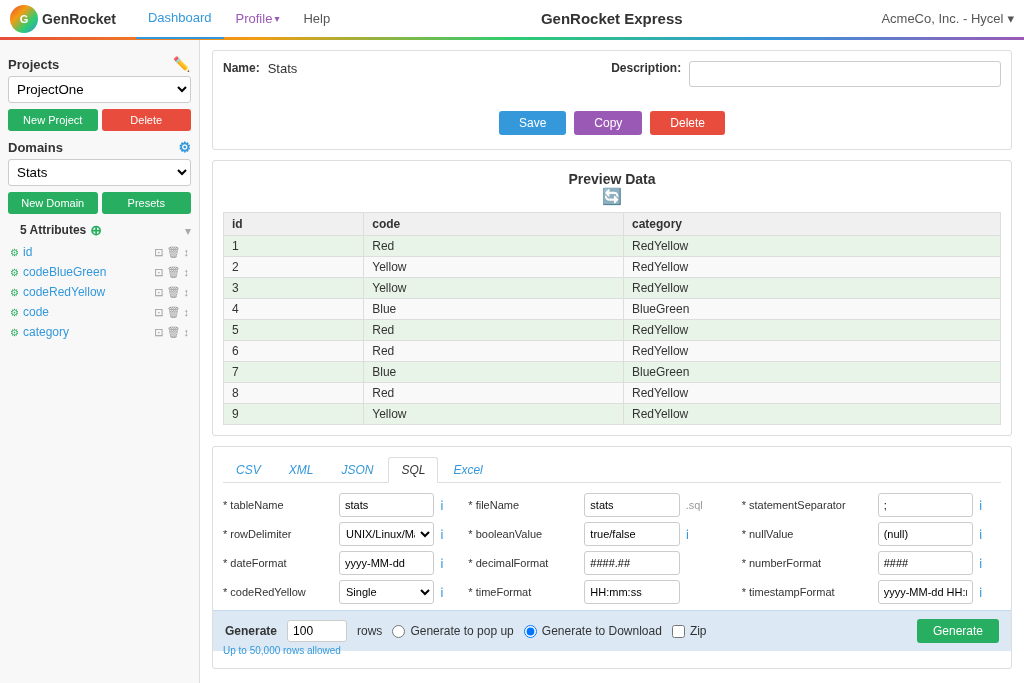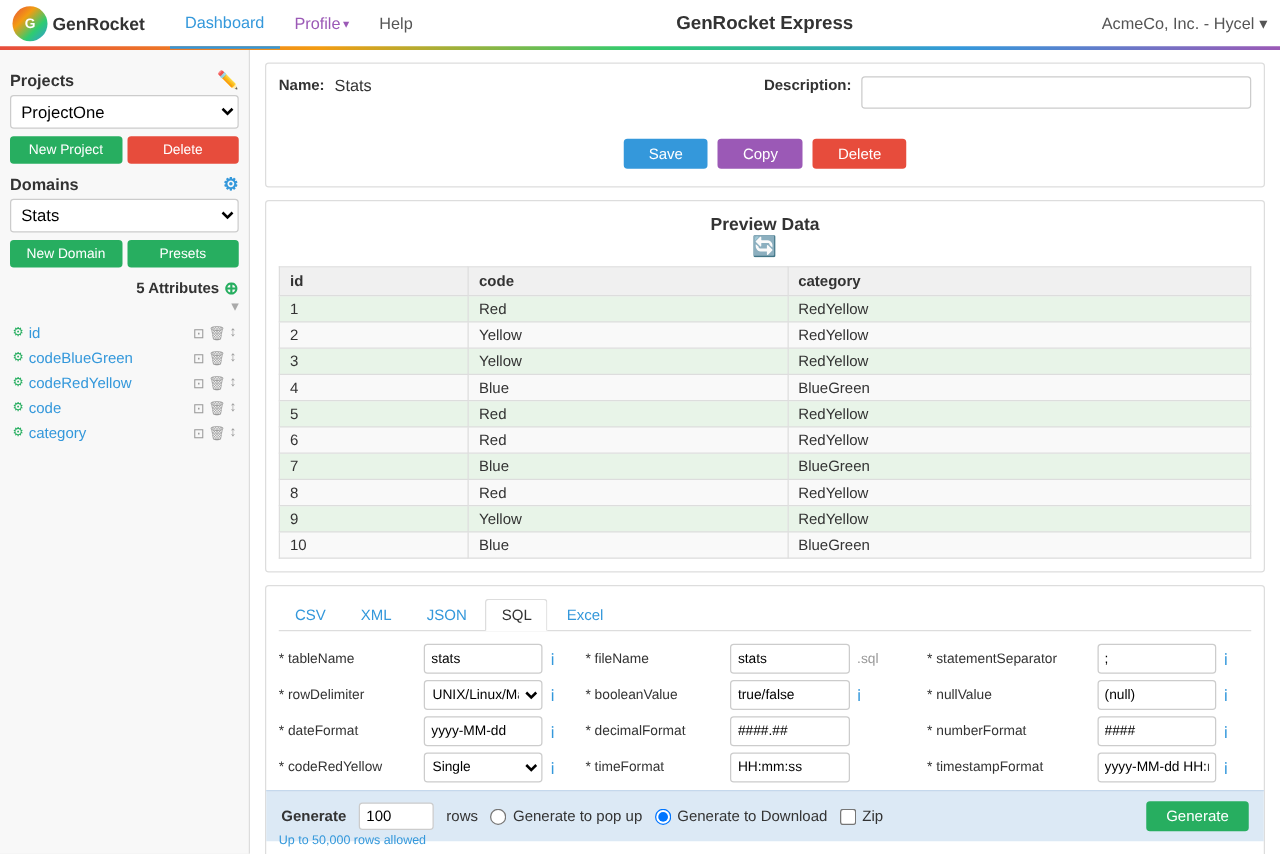--- a/index.html
+++ b/index.html
@@ -27,21 +27,21 @@
     
     #sidebar { width: 200px; background: #f8f8f8; border-right: 1px solid #ddd; padding: 8px; overflow-y: auto; flex-shrink: 0; }
     .sidebar-section-title { font-weight: bold; font-size: 13px; margin: 8px 0 4px 0; display: flex; align-items: center; justify-content: space-between; }
     .sidebar-pencil { color: #aaa; cursor: pointer; font-size: 14px; }
     .sidebar-select { width: 100%; padding: 4px; border: 1px solid #ccc; border-radius: 3px; margin-bottom: 6px; background: white; }
     .btn-row { display: flex; gap: 4px; margin-bottom: 8px; }
     .btn-green { background: #27ae60; color: white; border: none; padding: 5px 10px; border-radius: 3px; cursor: pointer; font-size: 11px; flex: 1; }
     .btn-red { background: #e74c3c; color: white; border: none; padding: 5px 10px; border-radius: 3px; cursor: pointer; font-size: 11px; flex: 1; }
     .domains-header { display: flex; align-items: center; justify-content: space-between; }
     .domains-icon { color: #3498db; font-size: 14px; cursor: pointer; }
-    .attributes-header { display: flex; align-items: flex-end; justify-content: space-between; margin: 8px 0 4px 1px; flex-direction: column; }
+    .attributes-header { display: flex; align-items: flex-end; justify-content: space-between; margin: 8px 0 4px 12px; }
     .attributes-title { font-weight: bold; font-size: 12px; display: flex; align-items: center; gap: 4px; }
     .attr-add-icon { color: #27ae60; cursor: pointer; font-size: 14px; }
     .attr-collapse { color: #aaa; cursor: pointer; }
     .attr-item { display: flex; align-items: center; justify-content: space-between; padding: 3px 2px; border-radius: 2px; }
     .attr-name { display: flex; align-items: center; gap: 4px; color: #3498db; cursor: pointer; font-size: 12px; }
     .attr-icons { display: flex; gap: 3px; color: #999; font-size: 11px; }
     .attr-icons span { cursor: pointer; }
     .gear-icon-small { color: #27ae60; font-size: 10px; }
 
     
@@ -67,21 +67,21 @@
     .refresh-icon { color: #3498db; cursor: pointer; font-size: 16px; }
     table { width: 100%; border-collapse: collapse; }
     th { background: #f0f0f0; border: 1px solid #ddd; padding: 4px 8px; text-align: left; font-weight: bold; font-size: 12px; }
     td { border: 1px solid #ddd; padding: 3px 8px; font-size: 12px; }
     tr:nth-child(even) { background: #f9f9f9; }
     tr.highlight { background: #e8f4e8; }
 
     
     #export-section { background: white; border: 1px solid #ddd; border-radius: 3px; padding: 10px; margin-bottom: 10px; }
     .tabs { display: flex; gap: 2px; margin-bottom: 10px; border-bottom: 1px solid #ddd; }
-    .tab { padding: 5px 12px; cursor: pointer; font-size: 12px; color: #3498db; border: 1px solid transparent; border-bottom: none; border-radius: 3px 3px 0 0; }
+    .tab { padding: 5px 12px; cursor: pointer; font-size: 12px; color: #3498db; border: 1px solid transparent; border-bottom: none; border-radius: 3px 3px 0 0; font-style: italic; }
     .tab.active { background: white; border-color: #ddd; border-bottom: 1px solid white; color: #333; margin-bottom: -1px; }
     .export-label { font-size: 11px; color: #333; white-space: nowrap; }
     .export-input { border: 1px solid #ccc; padding: 3px 5px; border-radius: 3px; font-size: 11px; height: 24px; width: 100%; }
     .export-select { border: 1px solid #ccc; padding: 2px; border-radius: 3px; font-size: 11px; height: 24px; width: 100%; background: white; }
     .info-icon { color: #3498db; font-size: 13px; cursor: pointer; }
 
     
     #generate-row { background: #dce9f5; padding: 8px 12px; display: flex; align-items: center; gap: 10px; margin: 0 -10px -10px -10px; border-top: 1px solid #c5d8ec; }
     .gen-label { font-size: 12px; font-weight: bold; }
     .gen-input { width: 60px; border: 1px solid #ccc; padding: 3px 5px; border-radius: 3px; font-size: 12px; }
@@ -277,25 +277,20 @@
             <tr>
               <td>8</td>
               <td>Red</td>
               <td>RedYellow</td>
             </tr>
             <tr class="highlight">
               <td>9</td>
               <td>Yellow</td>
               <td>RedYellow</td>
             </tr>
-            <tr>
-              <td>10</td>
-              <td>Blue</td>
-              <td>BlueGreen</td>
-            </tr>
           </tbody>
       </table>
     </div>
 
     <div id="export-section">
       <div class="tabs">
         <div class="tab">CSV</div>
         <div class="tab">XML</div>
         <div class="tab">JSON</div>
         <div class="tab active">SQL</div>

